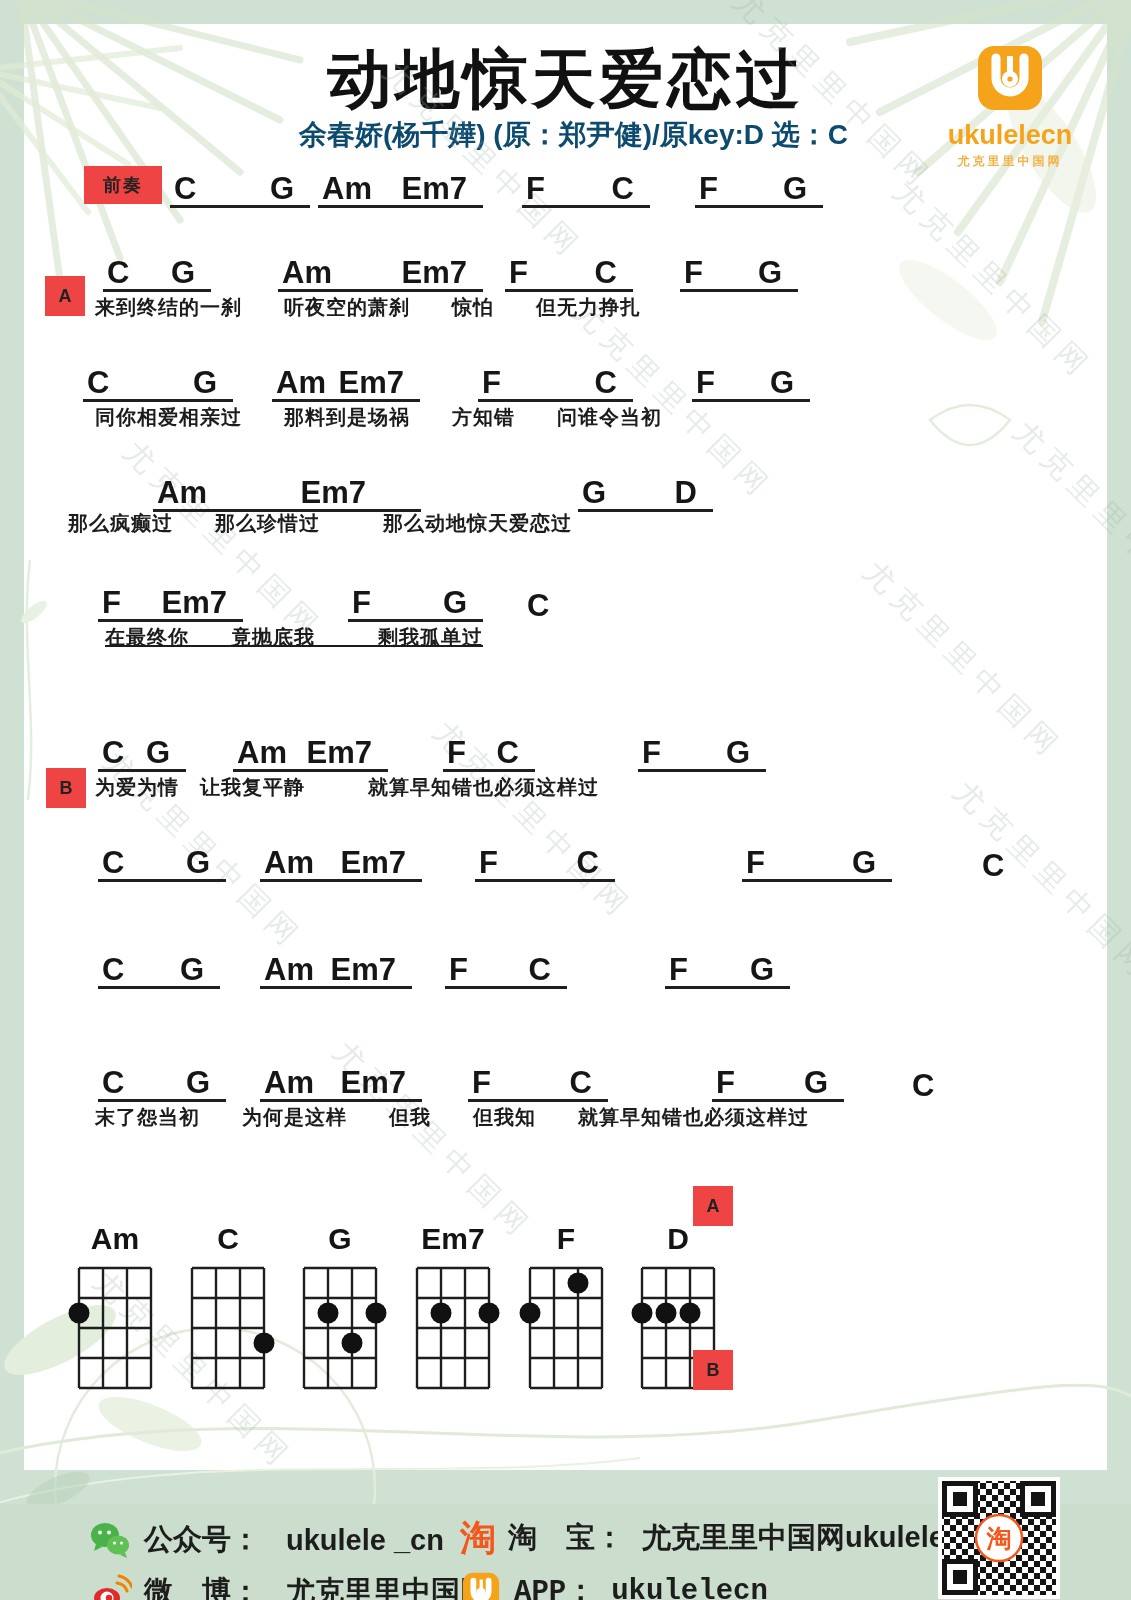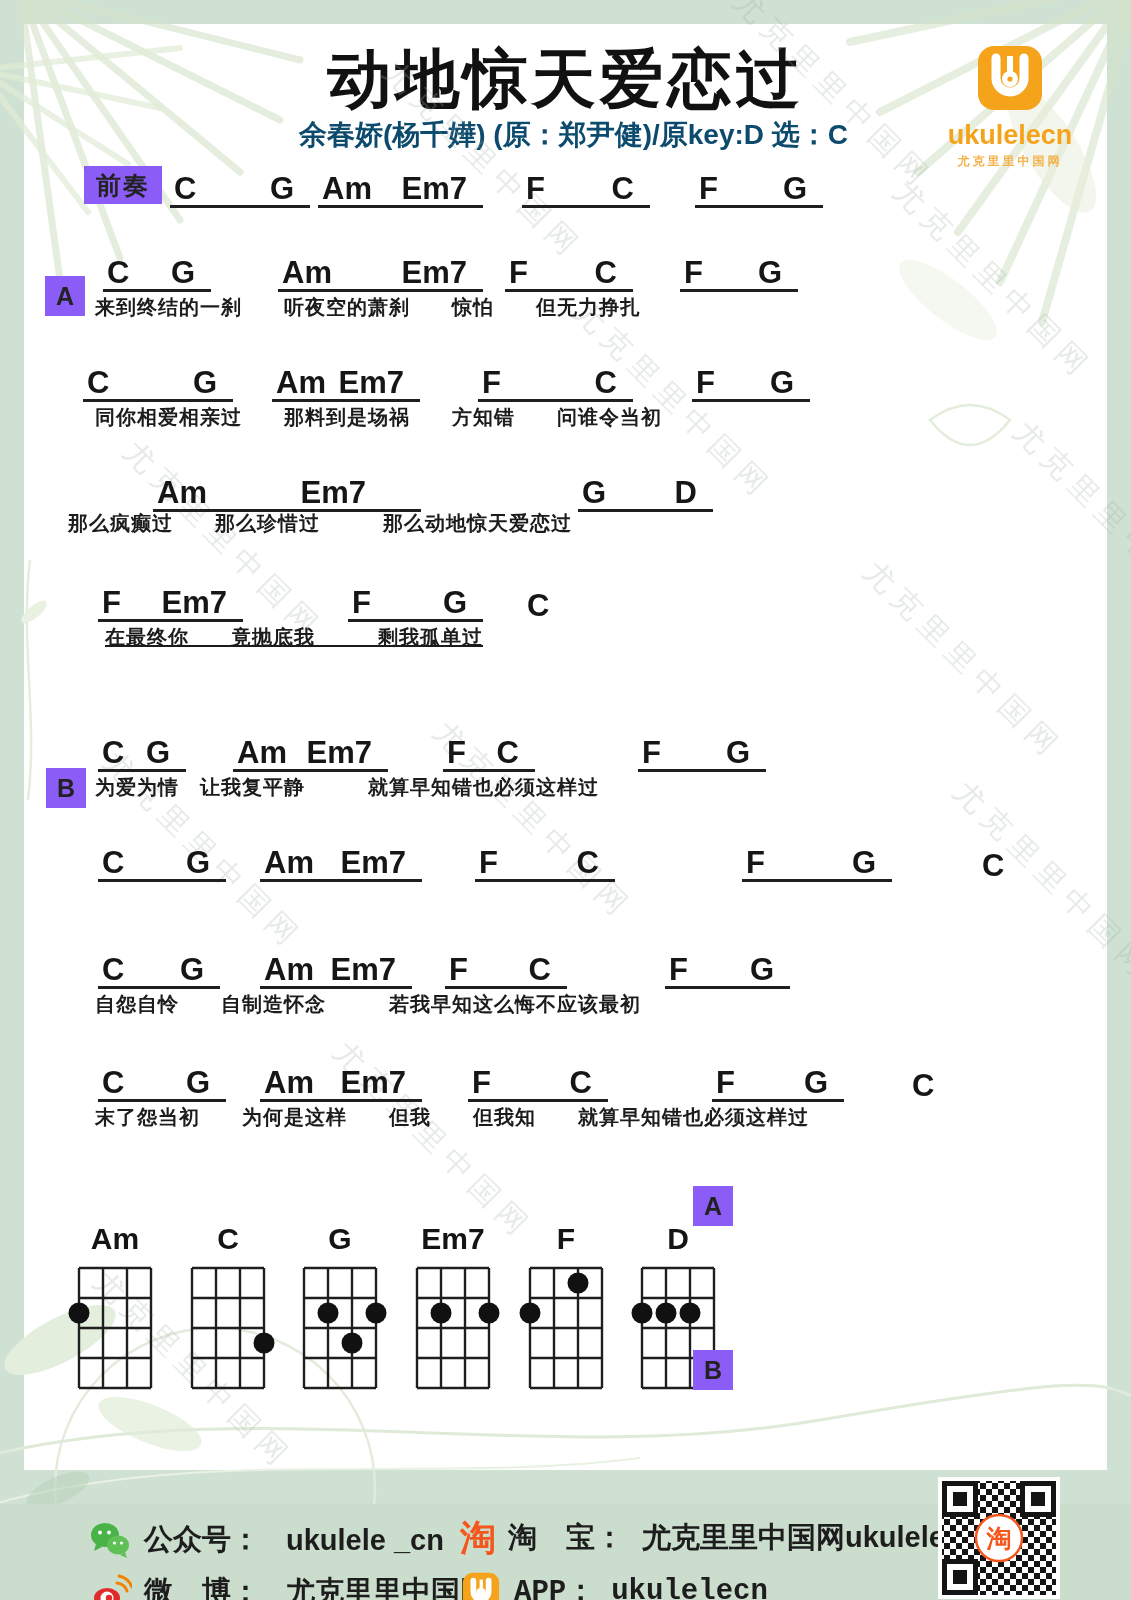--- a/index.html
+++ b/index.html
@@ -27,22 +27,22 @@
   }
   .page-subtitle{
     position:absolute; left:0; right:0; top:116px; text-align:center;
     font-size:28px; font-weight:700; color:#0c4a6e;padding-left:16px;
   }
   .logo{position:absolute; left:935px; top:44px; width:150px; text-align:center; z-index:3;}
   .logo-name{font-size:27px; font-weight:700; color:#f6a31c; margin-top:4px;}
   .logo-sub{font-size:12px; font-weight:600; color:#f2b24a; letter-spacing:3px; margin-top:2px;}
 
   .badge{
-    position:absolute; width:40px; height:40px; background:#8b5cf6; color:#222;
-    font-size:25px; font-weight:600; display:flex; align-items:center; justify-content:center;
+    position:absolute; width:40px; height:40px; background:#ef4444; color:#222;
+    font-size:18px; font-weight:600; display:flex; align-items:center; justify-content:center;
     z-index:2;
   }
   .badge.wide{width:78px; height:38px; letter-spacing:2px;}
 
   .chord-group{
     position:absolute; height:44px; display:flex; align-items:flex-end;
     justify-content:space-between; padding:0 16px 1px 4px;
     border-bottom:3px solid #1f1f1f; box-sizing:border-box; z-index:2;
   }
   .chord-group.nou{border-bottom:none; justify-content:flex-start;}
@@ -257,21 +257,20 @@
         <span class="chord">Em7</span>
       </div>
       <div class="chord-group" style="left: 445px; top: 945px; width: 122px;">
         <span class="chord">F</span>
         <span class="chord">C</span>
       </div>
       <div class="chord-group" style="left: 665px; top: 945px; width: 125px;">
         <span class="chord">F</span>
         <span class="chord">G</span>
       </div>
-      <div class="lyrics" style="left: 95px; top: 991px;">自怨自怜　　自制造怀念　　　若我早知这么悔不应该最初</div>
       <div class="chord-group" style="left: 98px; top: 1058px; width: 128px;">
         <span class="chord">C</span>
         <span class="chord">G</span>
       </div>
       <div class="chord-group" style="left: 260px; top: 1058px; width: 162px;">
         <span class="chord">Am</span>
         <span class="chord">Em7</span>
       </div>
       <div class="chord-group" style="left: 468px; top: 1058px; width: 140px;">
         <span class="chord">F</span>

